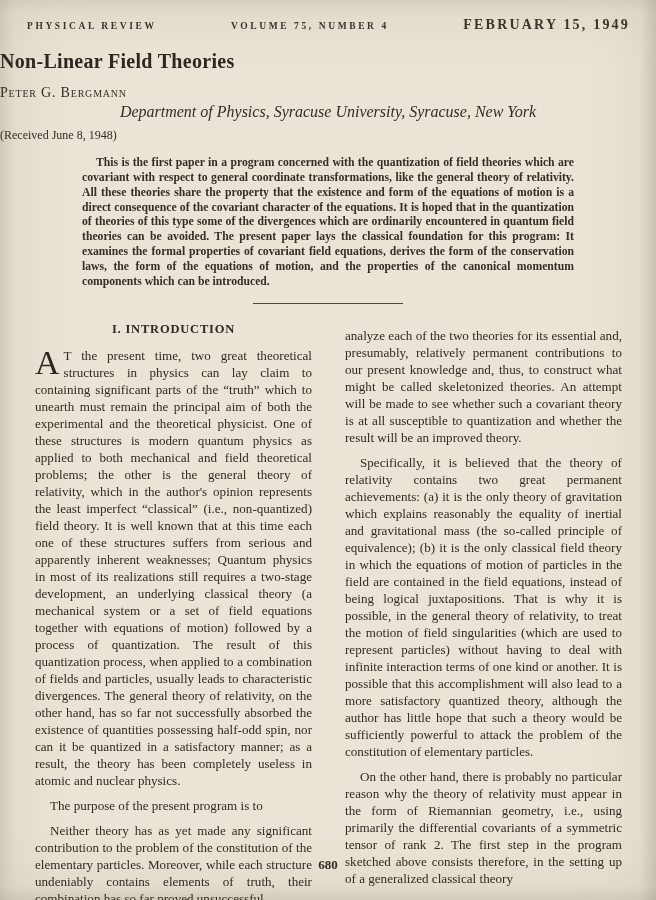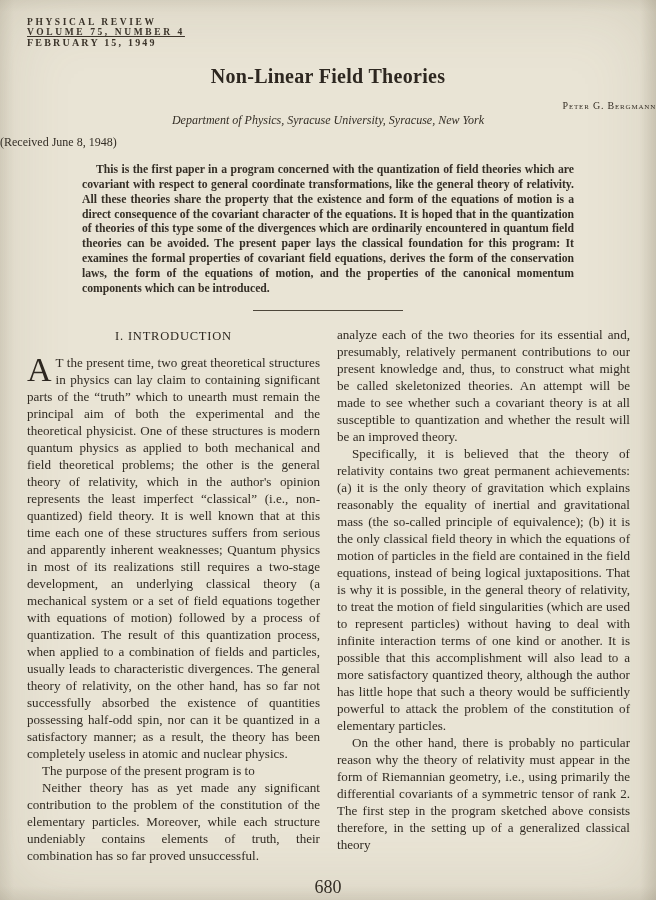--- a/index.html
+++ b/index.html
@@ -21,45 +21,44 @@
       #e9e4d5;
     box-shadow: inset 0 0 70px rgba(110,98,72,0.18);
   }
   .masthead {
     display: flex;
     justify-content: space-between;
     align-items: baseline;
     padding: 17px 26px 0 27px;
     font-size: 9.5px;
     color: #3b342a;
-    flex-direction: column;
   }
   .masthead .m-left  { letter-spacing: 2.6px; font-weight: 600; }
-  .masthead .m-center{ letter-spacing: 2.6px; font-weight: 600; text-decoration: underline; }
-  .masthead .m-right { letter-spacing: 2.2px; font-weight: 700; font-size: 10px; }
+  .masthead .m-center{ letter-spacing: 2.6px; font-weight: 600; }
+  .masthead .m-right { letter-spacing: 2.2px; font-weight: 700; font-size: 14px; }
   .title {
-    text-align: center;
+    text-align: left;
     font-size: 20px;
     font-weight: 700;
     margin-top: 17px;
     letter-spacing: 0.3px;
     color: #2d2720;
   }
   .author {
-    text-align: right;
+    text-align: left;
     font-variant: small-caps;
-    font-size: 10px;
+    font-size: 14px;
     letter-spacing: 0.8px;
     margin-top: 12px;
     color: #352e25;
   }
   .affiliation {
     text-align: center;
     font-style: italic;
-    font-size: 12px;
+    font-size: 16px;
     margin-top: 2px;
   }
   .received {
     font-size: 12px;
     margin-top: 7px;
   }
   .abstract {
     width: 492px;
     margin: 13px auto 0 auto;
     font-size: 11.7px;
@@ -82,42 +81,43 @@
   }
   .col {
     flex: 1 1 0;
     font-size: 13.1px;
     line-height: 17px;
     text-align: justify;
     color: #312b23;
   }
   .section-heading {
     text-align: center;
-    font-weight: 400;
+    font-weight: 700;
     font-size: 12.5px;
     letter-spacing: 0.8px;
     margin: 2px 0 9px 0;
     color: #2e2820;
   }
-  .col p { margin: 0; text-indent: 15px; }
+  .col p { margin: 8px; text-indent: 15px; }
   .col p.opening, .col p.continuation { text-indent: 0; }
   .dropcap {
     float: left;
     font-size: 34px;
     line-height: 27px;
     padding: 2px 4px 0 0;
     color: #2d2720;
   }
   .page-number {
     position: absolute;
     left: 0; right: 0;
-    bottom: 2px;
+    bottom: 27px;
     text-align: center;
-    font-size: 18px;
+    font-size: 13px;
     color: #332d25;
+    font-weight: bold;
   }
 </style>
 </head>
 <body>
 
 <div class="page">
 
   <div class="masthead">
     <span class="m-left">PHYSICAL REVIEW</span>
     <span class="m-center">VOLUME 75, NUMBER 4</span>

